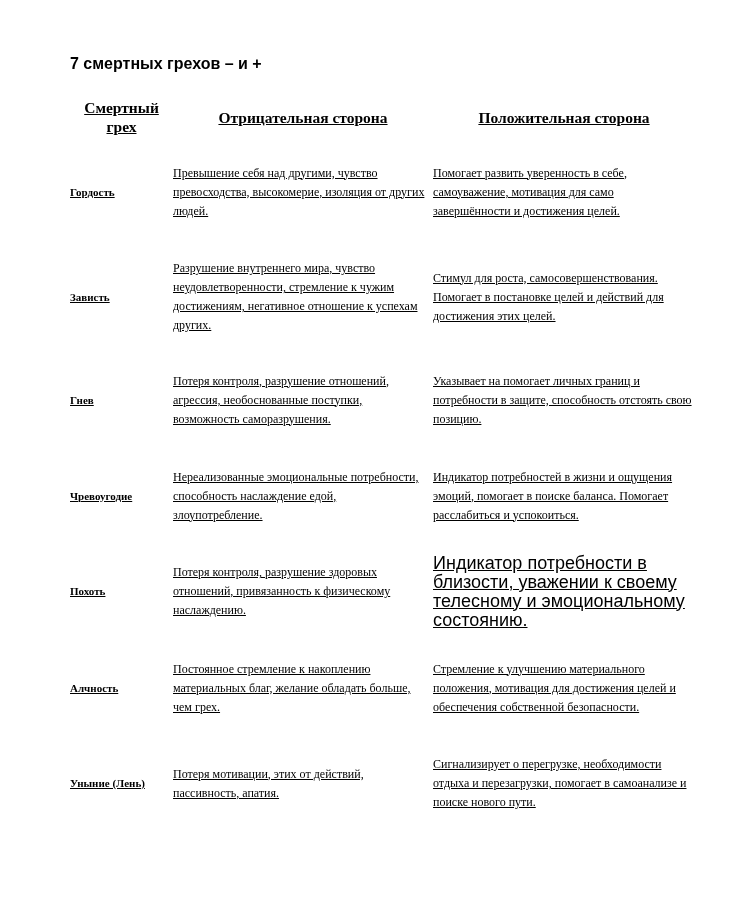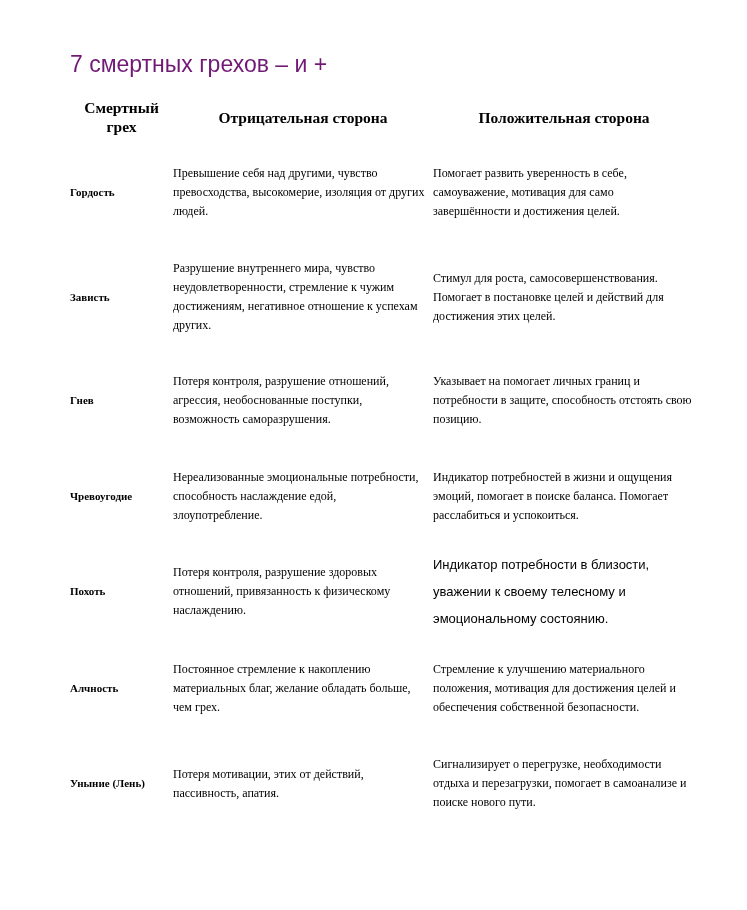--- a/index.html
+++ b/index.html
@@ -11,30 +11,31 @@
     font-family: "Liberation Serif", serif;
     color: #000000;
   }
   .page {
     padding: 50px 0 0 70px;
     width: 747px;
     height: 910px;
   }
   .doc-title {
     font-family: "Liberation Sans", sans-serif;
-    font-weight: normal;
-    font-size: 23px;
+    font-weight: bold;
+    font-size: 16px;
     line-height: 28px;
-    color: #701a75;
+    color: #000000;
   }
   table.sins-table {
     border-collapse: collapse;
     table-layout: fixed;
     margin-top: 14px;
     border: none;
+    text-decoration: underline;
   }
   .sins-table th, .sins-table td {
     vertical-align: middle;
     text-align: left;
     padding: 0;
     border: none;
     font-size: 12px;
     line-height: 19px;
   }
   .sins-table th {
@@ -48,22 +49,22 @@
   col.c-pos { width: 262px; }
   td.sin {
     font-weight: bold;
     font-size: 11px;
     padding-right: 6px;
   }
   td.neg { padding-right: 6px; }
   td.pos { padding-right: 2px; }
   td.pos.sans {
     font-family: "Liberation Sans", sans-serif;
-    font-size: 13px;
-    line-height: 27px;
+    font-size: 18px;
+    line-height: 19px;
   }
   tr.hdr { height: 50px; }
   tr.r0 { height: 100px; }
   tr.r1 { height: 110px; }
   tr.r2 { height: 96px; }
   tr.r3 { height: 96px; }
   tr.r4 { height: 95px; }
   tr.r5 { height: 98px; }
   tr.r6 { height: 93px; }
 </style>

